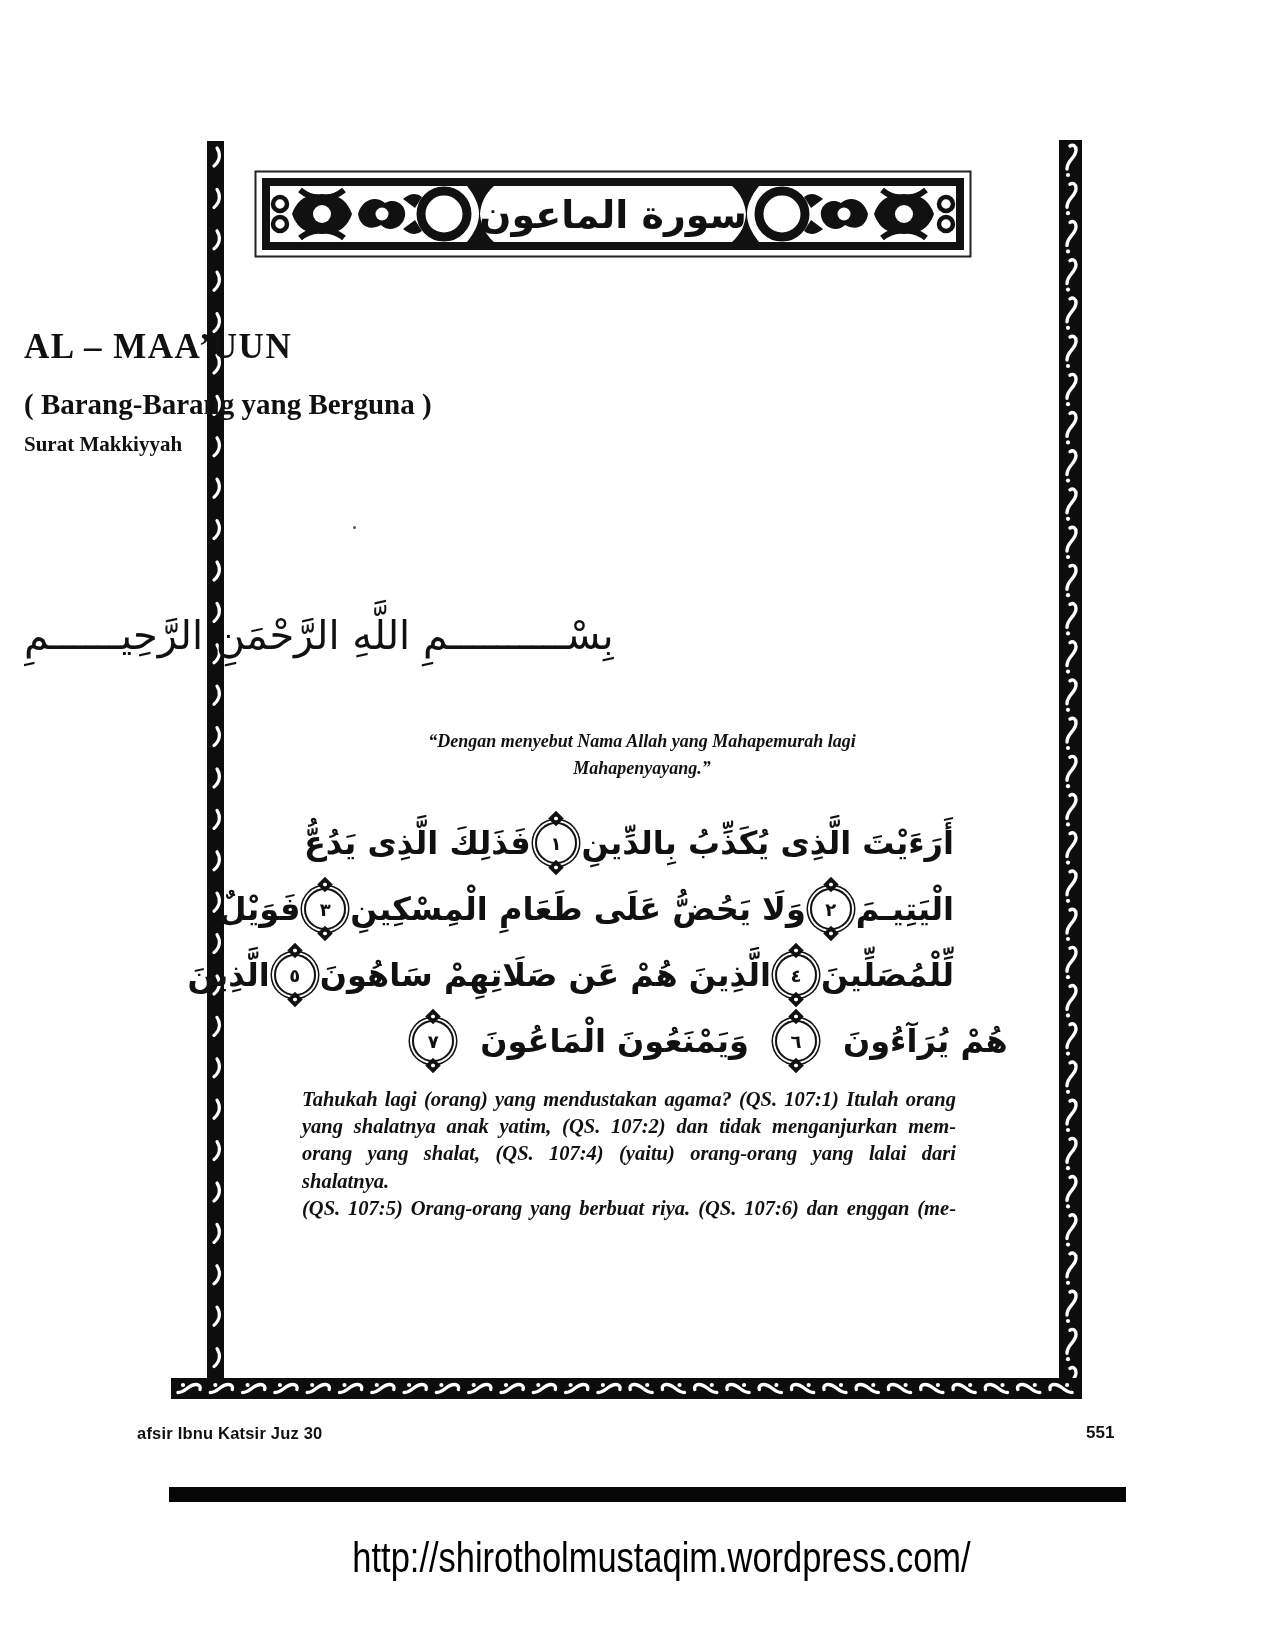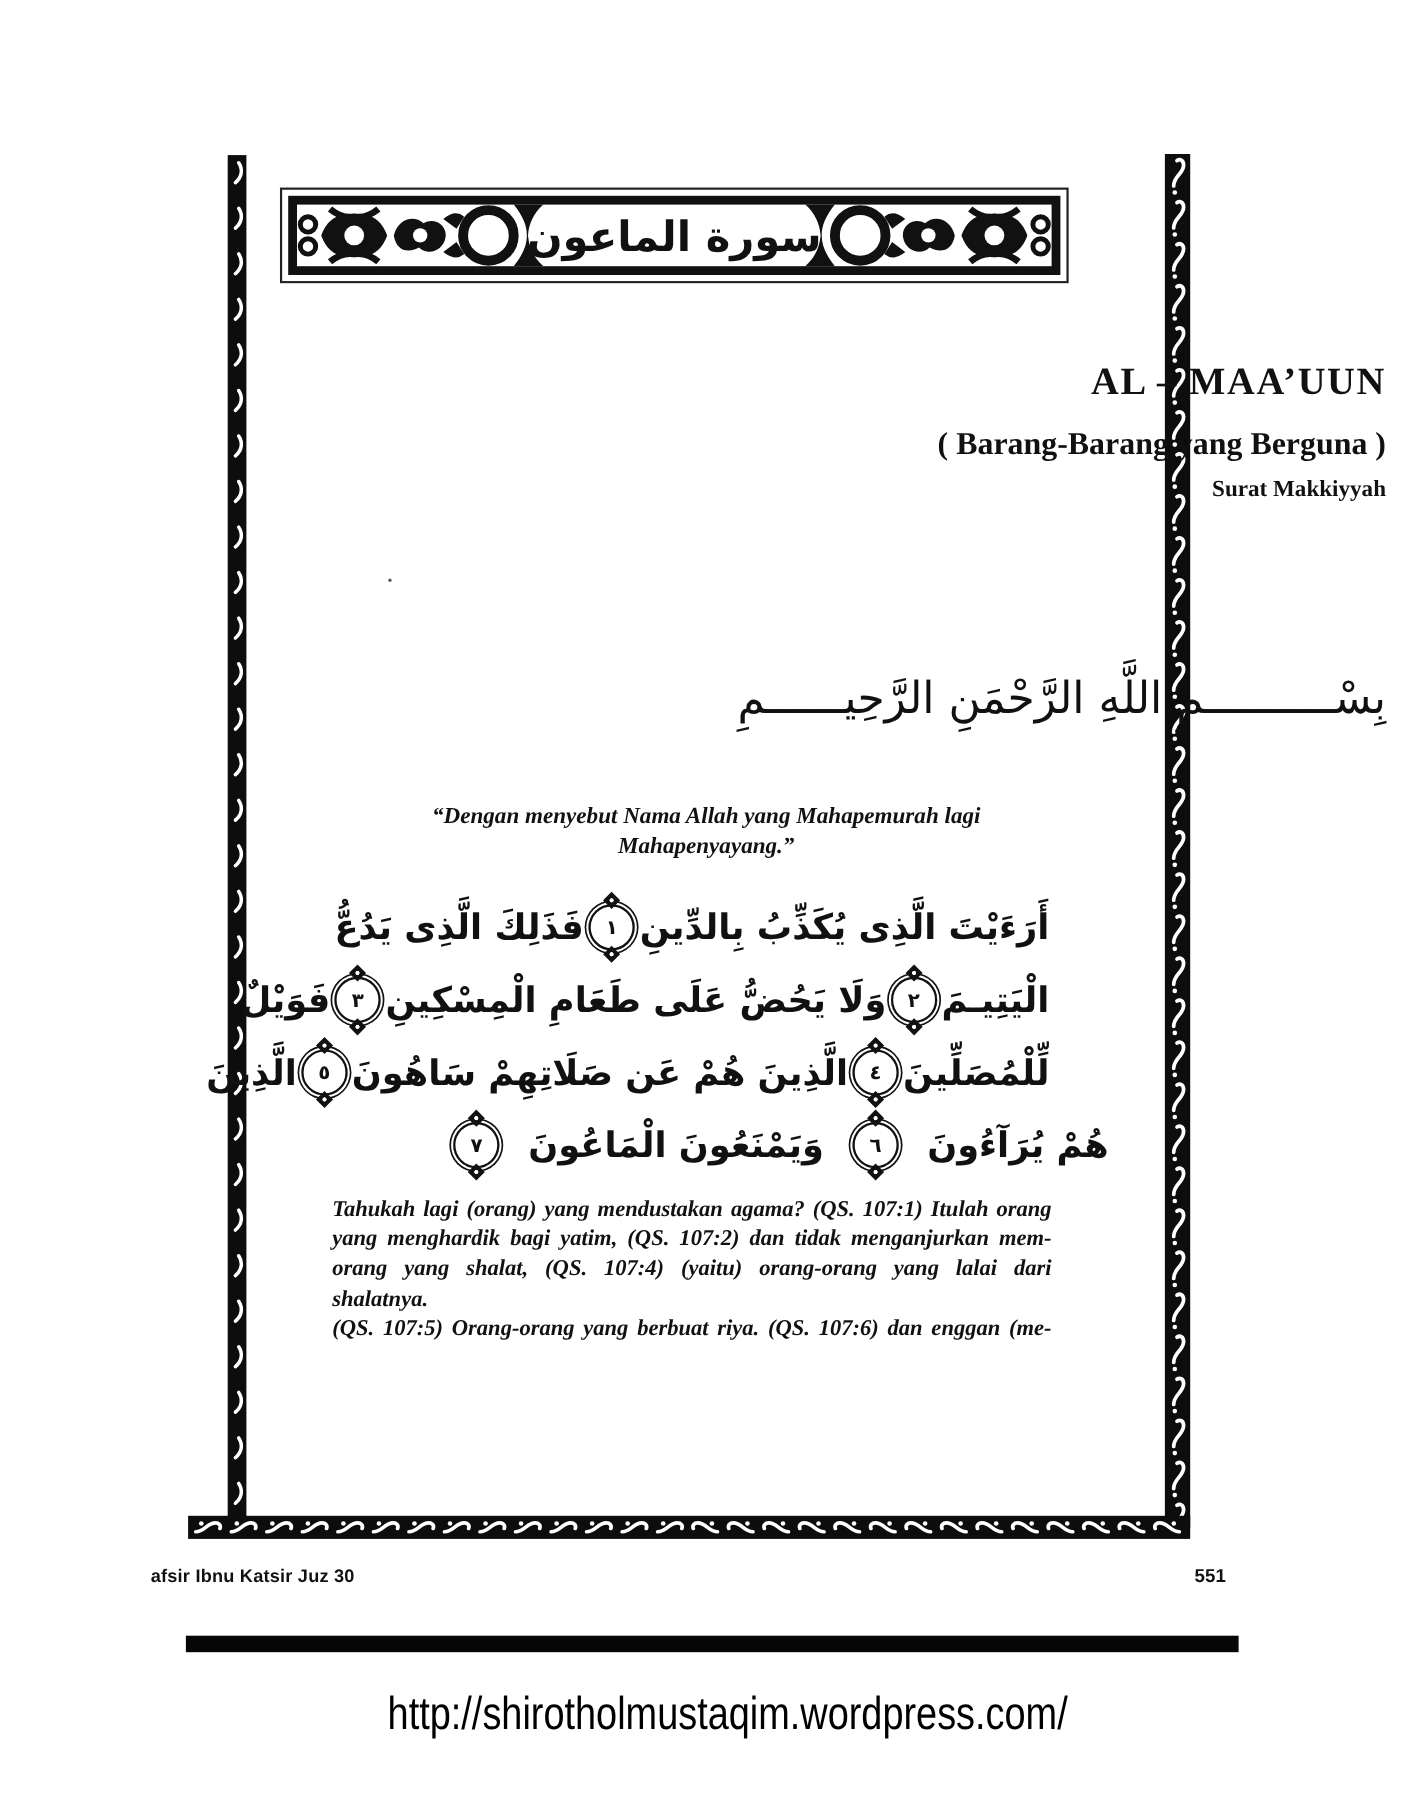--- a/index.html
+++ b/index.html
@@ -9,30 +9,30 @@
   
   .band{position:absolute;background:#0d0d0d;display:block;}
   .band-left{left:183px;top:141px;width:17px;height:1248px;}
   .band-right{left:1035px;top:140px;width:23px;height:1249px;}
   .band-bottom{left:147px;top:1378px;width:911px;height:21px;}
 
   
   .banner{position:absolute;left:230px;top:170px;width:718px;height:88px;}
   .banner svg{display:block;}
 
-  .centered{position:absolute;left:0;width:1236px;text-align:right;}
+  .centered{position:absolute;left:0;width:1236px;text-align:left;}
   .latin-title{top:327px;font-size:35px;font-weight:bold;letter-spacing:1.5px;}
   .subtitle{top:388px;font-size:29px;font-weight:bold;}
   .origin{top:432px;font-size:21px;font-weight:bold;}
   .info{top:468px;font-size:21px;font-weight:bold;}
   .stray-dot{position:absolute;left:329px;top:526px;width:3px;height:3px;border-radius:50%;background:#555;}
 
   .bismillah{top:612px;font-size:40px;font-family:"DejaVu Sans",sans-serif;direction:rtl;}
   .bismillah-tr{position:absolute;left:318px;top:728px;width:600px;text-align:center;
-                font-style:italic;font-weight:bold;font-size:21px;line-height:27px;white-space:pre-line;}
+                font-style:italic;font-weight:bold;font-size:18px;line-height:27px;white-space:pre-line;}
 
   
   .verses{position:absolute;left:280px;top:810px;width:650px;direction:rtl;
           font-family:"DejaVu Sans",sans-serif;}
   .verse-line{display:flex;align-items:center;height:66px;font-size:32px;font-weight:bold;}
   .verse-line.j{justify-content:space-between;}
   .verse-line.c4{width:492px;justify-content:center;gap:22px;}
   .vtext{white-space:nowrap;}
   .ayah{position:relative;display:inline-flex;align-items:center;justify-content:center;
         width:38px;height:38px;border:2.5px solid #111;border-radius:50%;
@@ -235,21 +235,21 @@
       <div class="verse-line c4">
         <span class="vtext">هُمْ يُرَآءُونَ</span>
         <span class="ayah">٦</span>
         <span class="vtext">وَيَمْنَعُونَ الْمَاعُونَ</span>
         <span class="ayah">٧</span>
       </div>
     </div>
 
   <div id="translation" class="translation">
       <div class="tr-line jl">Tahukah lagi (orang) yang mendustakan agama? (QS. 107:1) Itulah orang</div>
-      <div class="tr-line jl">yang menghardik bagi yatim, (QS. 107:2) dan tidak menganjurkan mem-</div>
+      <div class="tr-line jl">yang shalatnya anak yatim, (QS. 107:2) dan tidak menganjurkan mem-</div>
       <div class="tr-line jl">orang yang shalat, (QS. 107:4) (yaitu) orang-orang yang lalai dari shalatnya.</div>
       <div class="tr-line jl">(QS. 107:5) Orang-orang yang berbuat riya. (QS. 107:6) dan enggan (me-</div>
     </div>
 
   <div class="footer-left">afsir Ibnu Katsir Juz 30</div>
   <div class="footer-right">551</div>
   <div class="black-bar"></div>
   <div class="url">http://shirotholmustaqim.wordpress.com/</div>
 
 </div>

